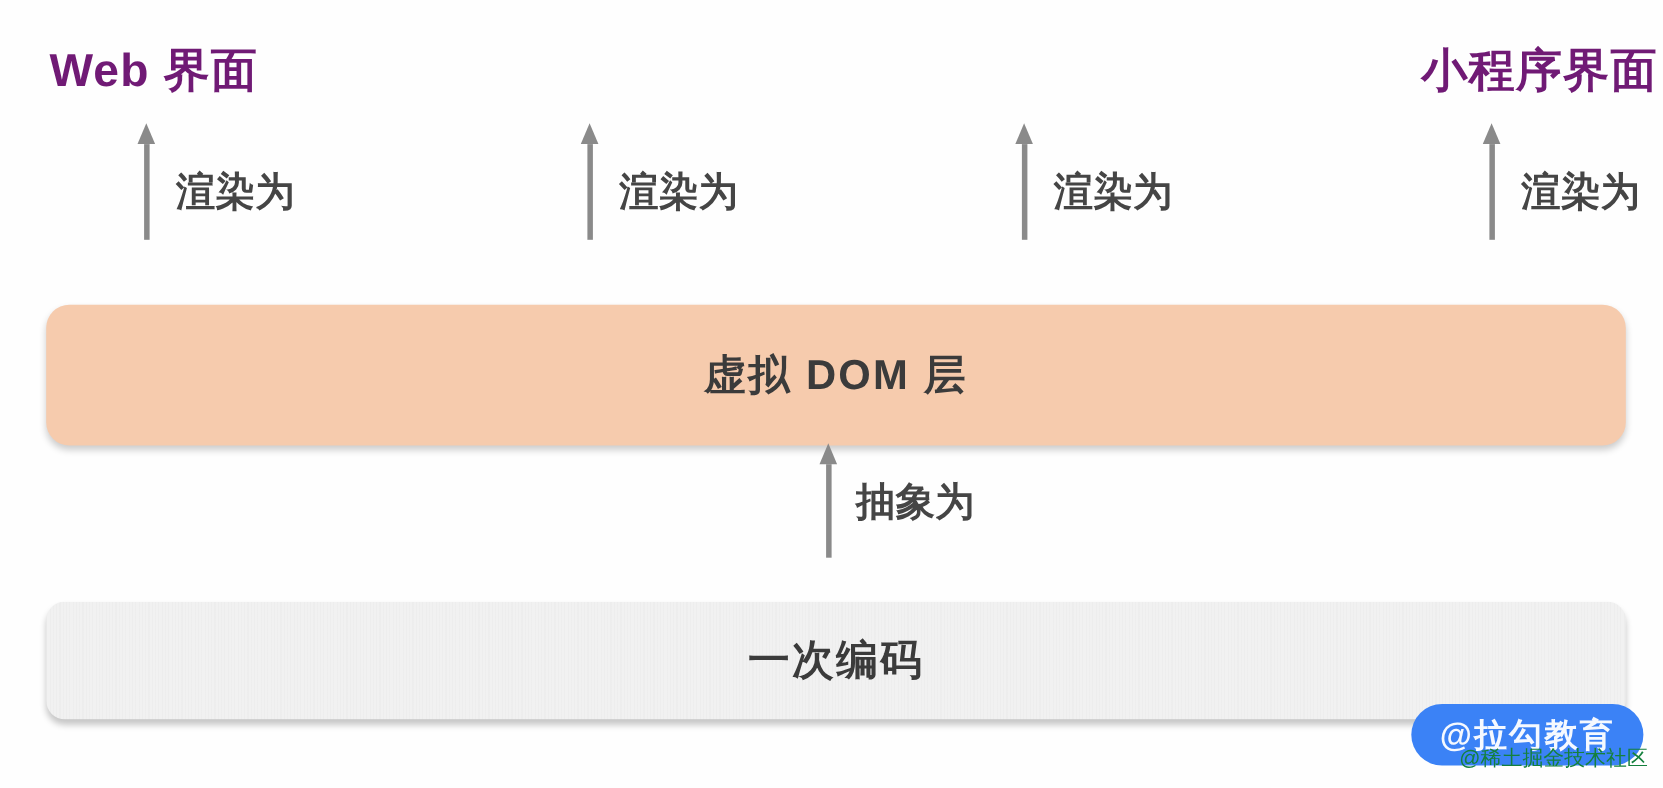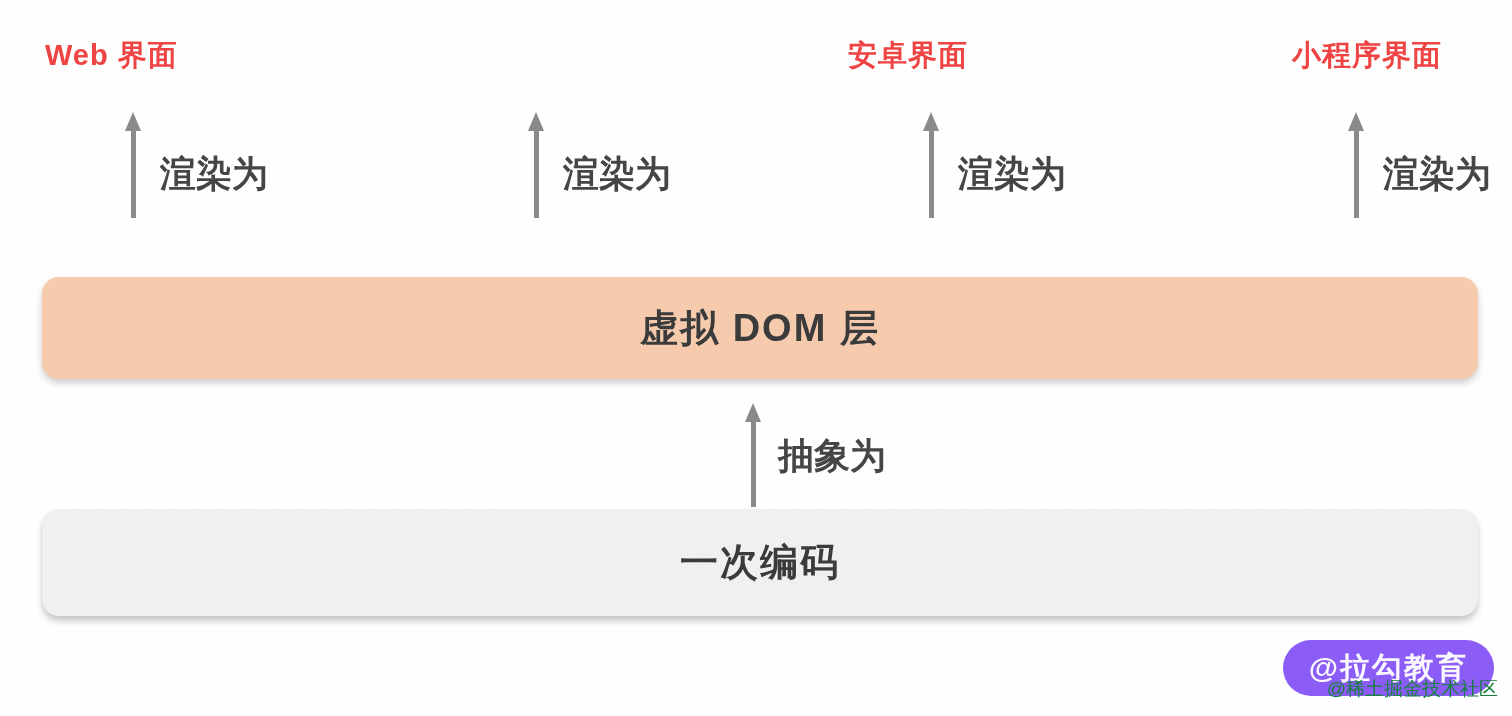--- a/index.html
+++ b/index.html
@@ -11,23 +11,23 @@
   .canvas {
     position: relative;
     width: 1512px;
     height: 716px;
     background: #fefefe;
     overflow: hidden;
   }
   .platform-title {
     position: absolute;
     top: 36px;
-    font-size: 29px;
+    font-size: 42px;
     font-weight: 700;
-    color: #ef4444;
+    color: #701a75;
     letter-spacing: 1px;
     white-space: nowrap;
   }
   .arrow-up {
     position: absolute;
     width: 18px;
   }
   .arrow-up .head {
     width: 0;
     height: 0;
@@ -56,39 +56,40 @@
     display: flex;
     align-items: center;
     justify-content: center;
     font-size: 38px;
     font-weight: 700;
     color: #3b3b3b;
     letter-spacing: 2px;
   }
   .vdom-bar {
     top: 277px;
-    height: 102px;
+    height: 128px;
     background: #f6cbad;
     box-shadow: 0 4px 7px rgba(0,0,0,0.20);
+    border-radius: 21px;
   }
   .code-bar {
-    top: 509px;
+    top: 547px;
     height: 107px;
     background: #f1f1f1;
     background-image: repeating-linear-gradient(90deg, rgba(0,0,0,0.015) 0 1px, transparent 1px 3px);
     box-shadow: 0 5px 6px rgba(0,0,0,0.22);
   }
   .wm-pill {
     position: absolute;
     left: 1283px;
     top: 640px;
     width: 211px;
     height: 56px;
     border-radius: 28px;
-    background: #8b5cf6;
+    background: #3b82f6;
     display: flex;
     align-items: center;
     justify-content: center;
     font-size: 30px;
     font-weight: 700;
     color: rgba(255,255,255,0.95);
     letter-spacing: 2px;
   }
   .wm-text {
     position: absolute;
@@ -98,21 +99,20 @@
     color: #15803d;
     white-space: nowrap;
   }
 </style>
 </head>
 <body>
 
 <div class="canvas">
 
   <div class="platform-title" style="left:45px;">Web 界面</div>
-  <div class="platform-title" style="left:848px;">安卓界面</div>
   <div class="platform-title" style="left:1292px;">小程序界面</div>
 
   <div class="arrow-up" style="left:124px; top:112px;">
     <div class="head"></div>
     <div class="stem" style="height:87px;"></div>
   </div>
   <div class="arrow-up" style="left:527px; top:112px;">
     <div class="head"></div>
     <div class="stem" style="height:87px;"></div>
   </div>

